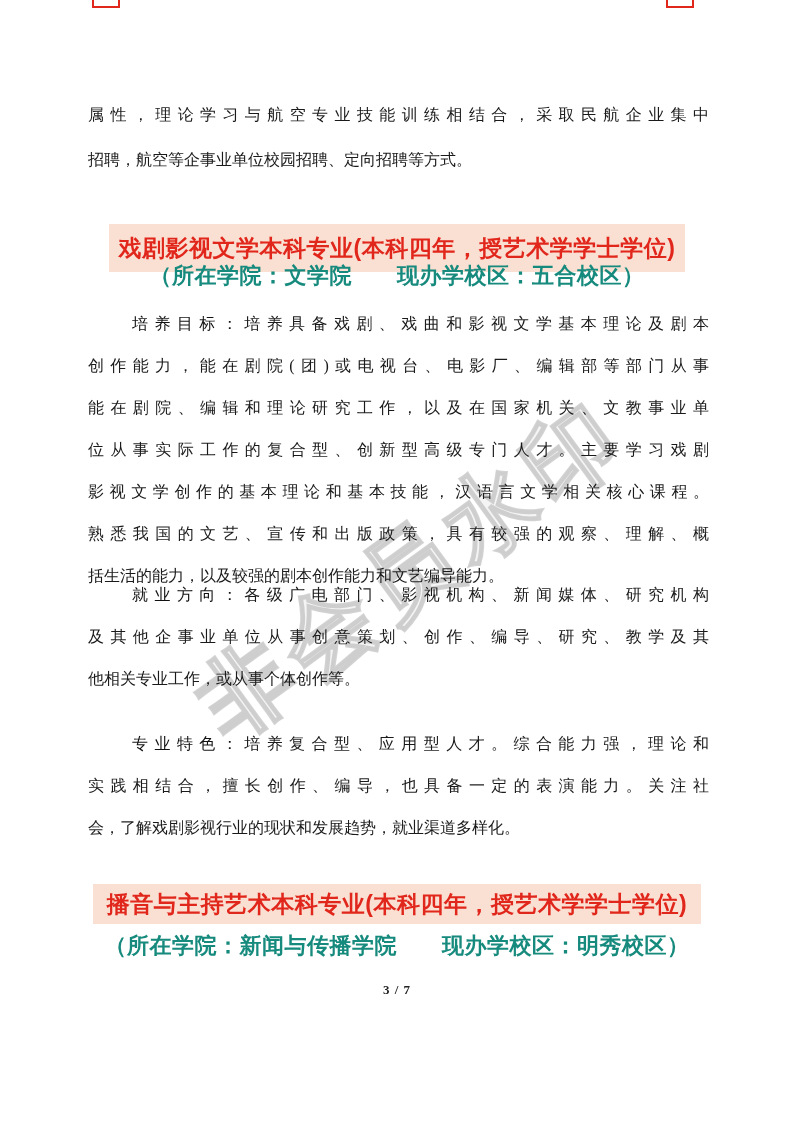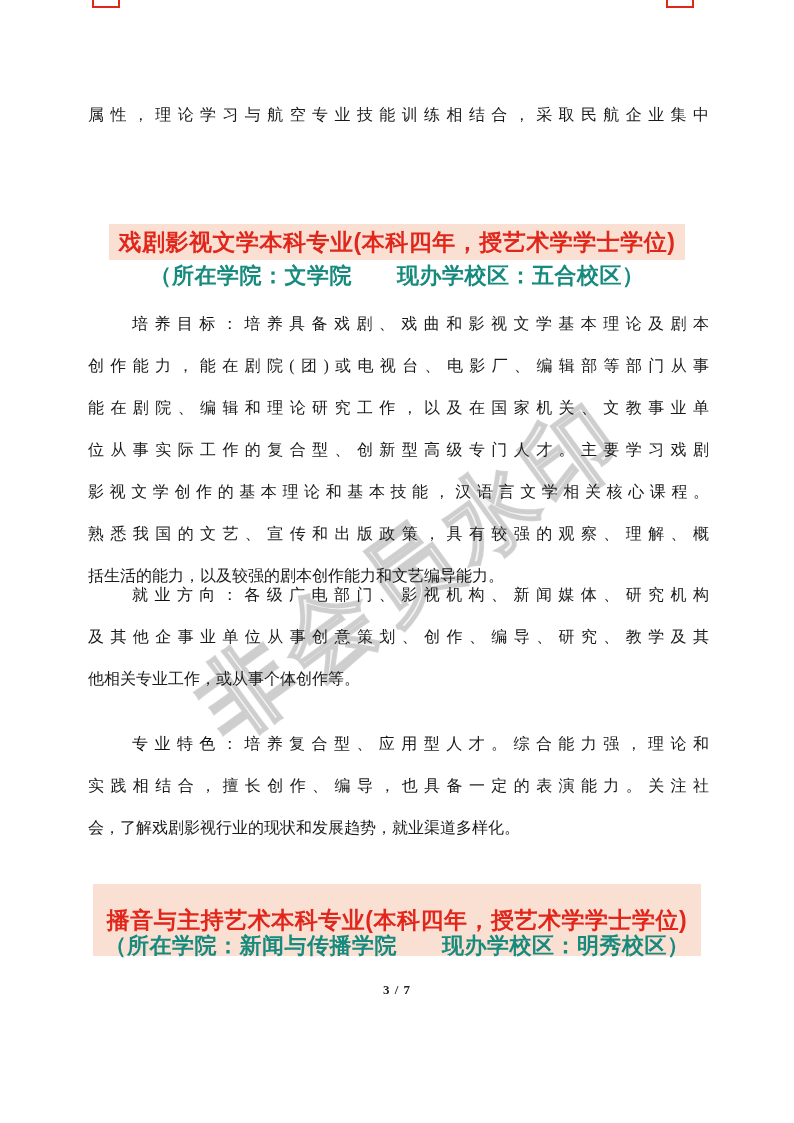--- a/index.html
+++ b/index.html
@@ -29,24 +29,24 @@
   .headrow1{top:224px;}
   .headrow2{top:884px;}
   .headbox{
     display:inline-block;
     background:#fae0d2;
     color:#e1261c;
     font-family:"Liberation Sans","DejaVu Sans",sans-serif;
     font-weight:bold;
     font-size:23px;
     line-height:30px;
-    padding:3px 10px;
+    padding:9px 10px;
     letter-spacing:0.5px;
   }
-  .headrow2 .headbox{padding:21px 14px;}
+  .headrow2 .headbox{padding:5px 14px;}
   
   .subhead{
     left:0;width:794px;text-align:center;
     color:#178a7e;
     font-weight:bold;
     font-size:22px;
     line-height:32px;
     letter-spacing:0.5px;
   }
   .subhead1{top:260px;}
@@ -93,20 +93,21 @@
     <span class="bar"></span>
   </div>
 <div class="abs edgemark em-right">
     <span class="bar"></span>
   </div>
 
 <div class="content">
 
   <div class="abs textblock tb1">
     <div class="line jl">属性，理论学习与航空专业技能训练相结合，采取民航企业集中</div>
+    <div class="line ll">招聘，航空等企事业单位校园招聘、定向招聘等方式。</div>
   </div>
 
   <div class="abs headrow headrow1">
     <span class="headbox">戏剧影视文学本科专业(本科四年，授艺术学学士学位)</span>
   </div>
   <div class="abs subhead subhead1">（所在学院：文学院　　现办学校区：五合校区）</div>
 
   <div class="abs textblock tb2">
     <div class="line jl ind"><span class="plabel">培养目标：</span><span>培养具备戏剧、戏曲和影视文学基本理论及剧本</span></div>
     <div class="line jl">创作能力，能在剧院(团)或电视台、电影厂、编辑部等部门从事</div>

